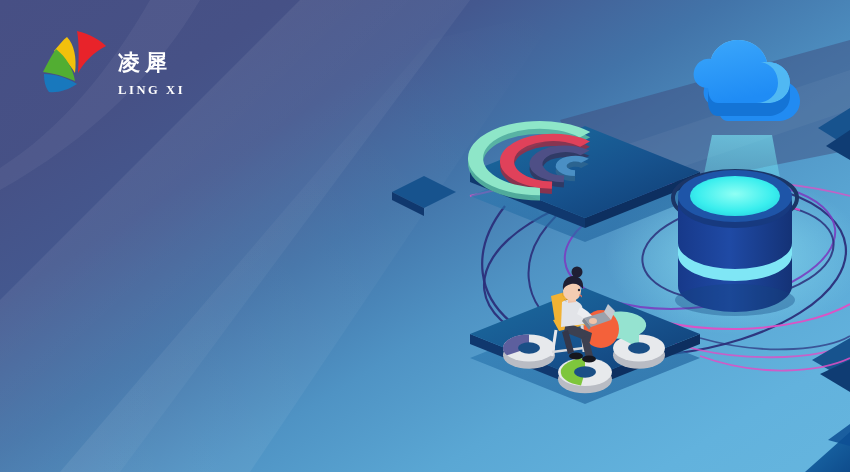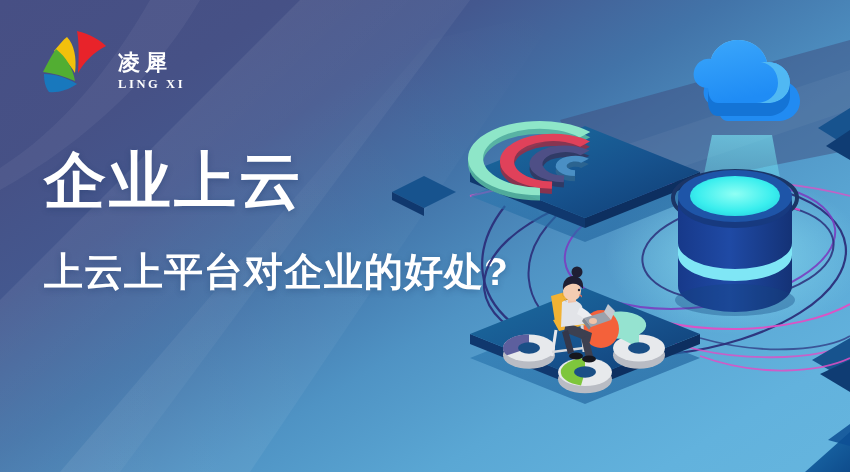--- a/index.html
+++ b/index.html
@@ -66,21 +66,21 @@
     letter-spacing: 5px;
     line-height: 1;
     white-space: nowrap;
   }
   #logo-en {
     color: #ffffff;
     font-size: 12.5px;
     font-weight: 700;
     letter-spacing: 2.6px;
     line-height: 1;
-    margin-top: 4px;
+    margin-top: 10px;
     white-space: nowrap;
   }
 
   
   #headline-block {
     position: absolute;
     left: 44px;
     top: 148px;
     width: 520px;
   }
@@ -148,24 +148,20 @@
       <path d="M 22 23 C 32 31 39 42 41 55 C 30 50 19 47 9 46 C 13 38 17 30 22 23 Z" fill="#52ae32"></path>
 
       <path d="M 10 48 C 22 48 33 52 43 58 C 34 64 24 67 15 66 C 11 61 10 54 10 48 Z" fill="#1878bd"></path>
     </svg>
     <div id="logo-wordmark">
       <div id="logo-cn">凌犀</div>
       <div id="logo-en">LING XI</div>
     </div>
   </div>
 
-  <div id="headline-block">
-    <div id="headline-main">企业上云</div>
-    <div id="headline-sub">上云上平台对企业的好处?</div>
-  </div>
 
   <svg id="scene-svg" viewBox="0 0 850 472">
     <defs>
       <linearGradient id="gBeam" x1="0" y1="0" x2="0" y2="1">
         <stop offset="0%" stop-color="#7ff3ff" stop-opacity="0.55"></stop>
         <stop offset="60%" stop-color="#6fe8ef" stop-opacity="0.30"></stop>
         <stop offset="100%" stop-color="#5fd8ea" stop-opacity="0.05"></stop>
       </linearGradient>
       <linearGradient id="gCloudFront" x1="0" y1="0" x2="0.3" y2="1">
         <stop offset="0%" stop-color="#3ba7fb"></stop>

